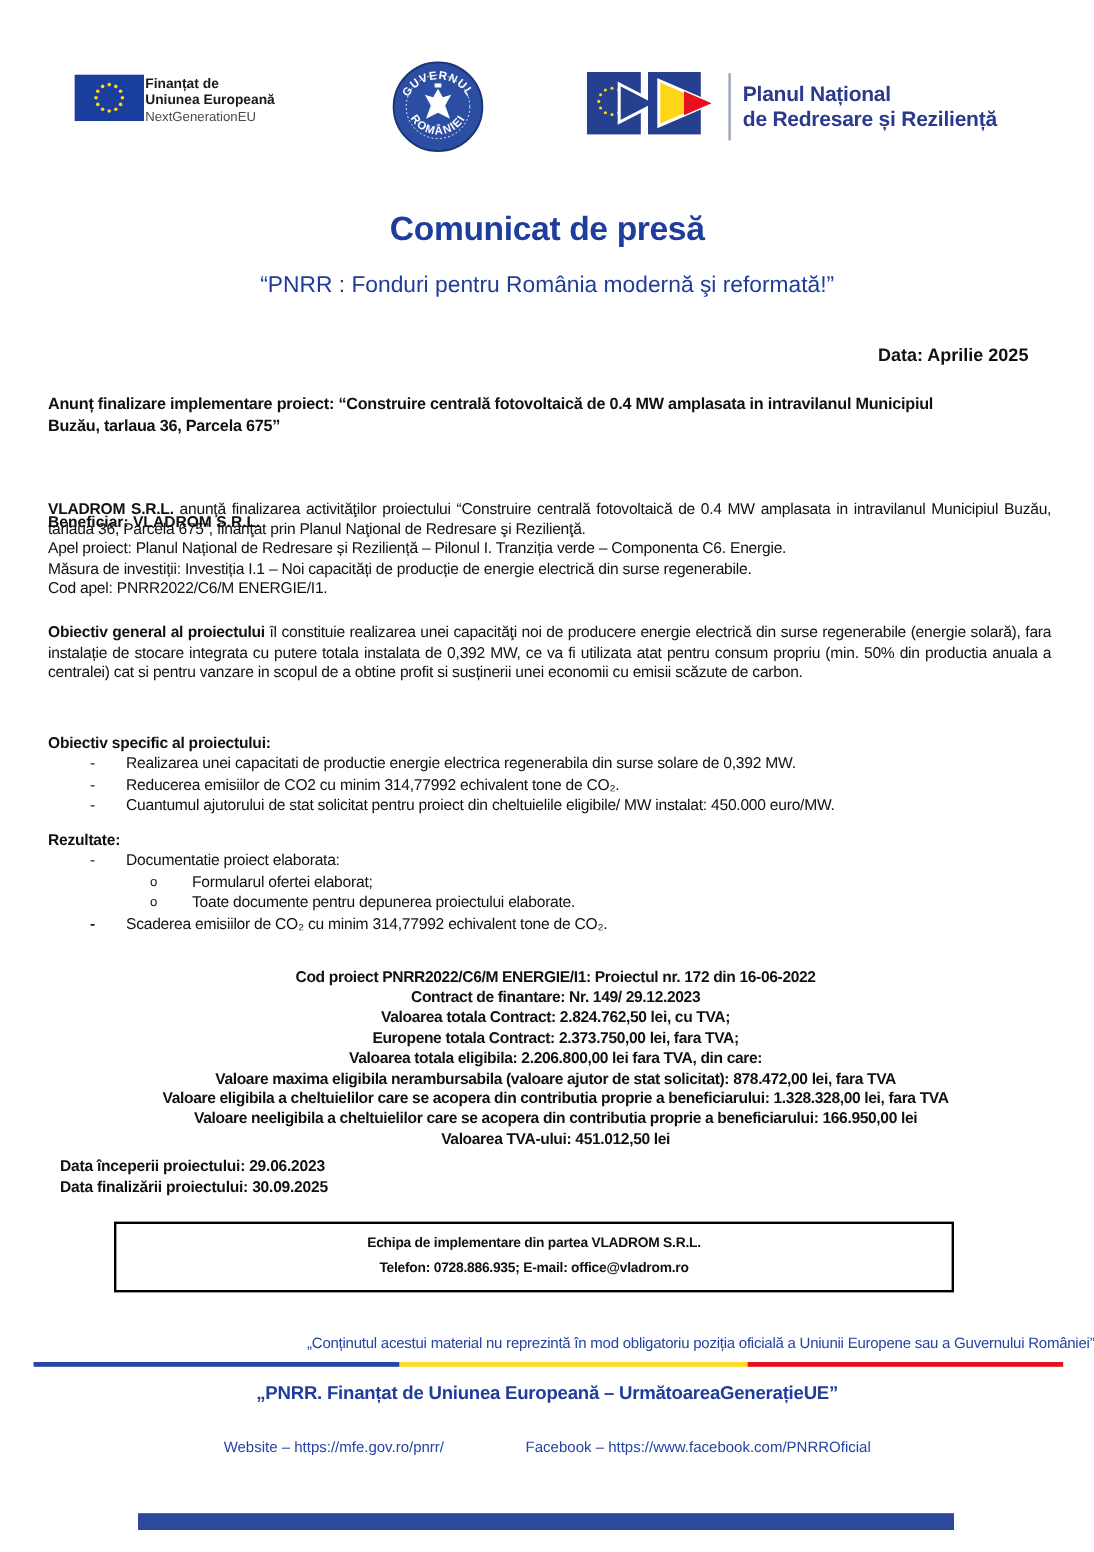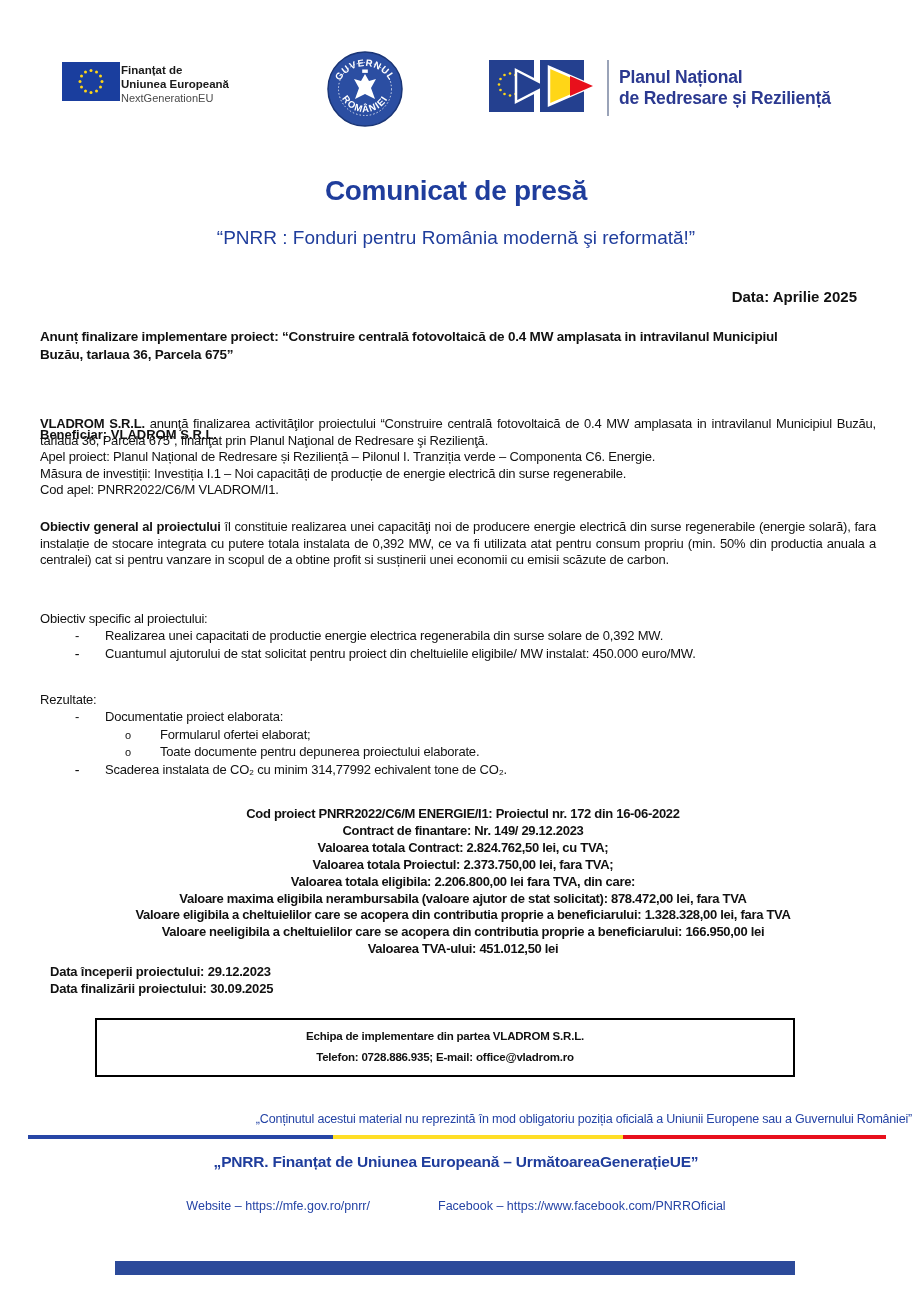--- a/index.html
+++ b/index.html
@@ -31,21 +31,21 @@
   
   .txt { font-size:13px; line-height:16.5px; letter-spacing:-0.2px; }
   .announcement { position:absolute; top:328px; left:40px; width:778px;
     font-weight:bold; font-size:13.5px; line-height:17.5px; letter-spacing:-0.2px; }
   .beneficiary { position:absolute; top:384px; left:40px; font-weight:bold; font-size:13px;margin-top:43px; }
   .intro { position:absolute; top:416px; left:40px; width:836px; }
   .intro p { text-align:justify; }
   .gen-obj { position:absolute; top:519px; left:40px; width:836px; text-align:justify; }
   .spec-obj { position:absolute; top:610px; left:40px; width:836px; }
   .results { position:absolute; top:691px; left:40px; width:836px; }
-  .sec-heading { font-weight:normal; font-size:13px; line-height:17px; letter-spacing:-0.2px; }
+  .sec-heading { font-weight:bold; font-size:13px; line-height:17px; letter-spacing:-0.2px; }
   .li { position:relative; padding-left:65px; line-height:17.5px; }
   .li .marker { position:absolute; left:35px; }
   .li2 { position:relative; padding-left:120px; line-height:17.5px; }
   .li2 .marker { position:absolute; left:85px; font-size:11px; top:1px; }
 
   .financials { position:absolute; top:806px; left:50px; width:826px;
     font-weight:bold; font-size:13px; line-height:16.9px; letter-spacing:-0.3px;text-align:center; }
   .dates { position:absolute; top:963px; left:50px;
     font-weight:bold; font-size:13px; line-height:17px; letter-spacing:-0.2px; }
 
@@ -157,35 +157,36 @@
 <div class="date-line">Data: Aprilie 2025</div>
 
 <div class="announcement">Anunț finalizare implementare proiect: “Construire centrală fotovoltaică de 0.4 MW amplasata in intravilanul Municipiul Buzău, tarlaua 36, Parcela 675”</div>
 
 <div class="beneficiary">Beneficiar: VLADROM S.R.L.</div>
 
 <div class="intro txt">
   <p><b>VLADROM S.R.L.</b><span> anunţă finalizarea activităţilor proiectului “Construire centrală fotovoltaică de 0.4 MW amplasata in intravilanul Municipiul Buzău, tarlaua 36, Parcela 675”, finanţat prin Planul Naţional de Redresare şi Rezilienţă.</span></p>
   <div>Apel proiect: Planul Național de Redresare și Reziliență – Pilonul I. Tranziția verde – Componenta C6. Energie.</div>
   <div>Măsura de investiții: Investiția I.1 – Noi capacități de producție de energie electrică din surse regenerabile.</div>
-  <div>Cod apel: PNRR2022/C6/M VLADROM/I1.</div>
+  <div>Cod apel: PNRR2022/C6/M ENERGIE/I1.</div>
 </div>
 
 <div class="gen-obj txt">
   <b>Obiectiv general al proiectului</b><span> îl constituie realizarea unei capacităţi noi de producere energie electrică din surse regenerabile (energie solară), fara instalație de stocare integrata cu putere totala instalata de 0,392 MW, ce va fi utilizata atat pentru consum propriu (min. 50% din productia anuala a centralei) cat si pentru vanzare in scopul de a obtine profit si susținerii unei economii cu emisii scăzute de carbon.</span>
 </div>
 
 <div class="spec-obj txt">
   <div class="sec-heading">Obiectiv specific al proiectului:</div>
   <div class="li">
     <span class="marker">-</span>
     <span>Realizarea unei capacitati de productie energie electrica regenerabila din surse solare de 0,392 MW.</span>
   </div>
   <div class="li">
     <span class="marker">-</span>
+    <span>Reducerea emisiilor de CO2 cu minim 314,77992 echivalent tone de CO₂.</span>
   </div>
   <div class="li">
     <span class="marker">-</span>
     <span>Cuantumul ajutorului de stat solicitat pentru proiect din cheltuielile eligibile/ MW instalat: 450.000 euro/MW.</span>
   </div>
 </div>
 
 <div class="results txt">
   <div class="sec-heading">Rezultate:</div>
   <div class="li">
@@ -198,38 +199,38 @@
   </div>
   <div class="li2">
     <span class="marker">o</span>
     <span>Toate documente pentru depunerea proiectului elaborate.</span>
   </div>
   <div class="li">
     <span class="marker">-</span>
   </div>
   <div class="li">
     <span class="marker">-</span>
-    <span>Scaderea instalata de CO₂ cu minim 314,77992 echivalent tone de CO₂.</span>
+    <span>Scaderea emisiilor de CO₂ cu minim 314,77992 echivalent tone de CO₂.</span>
   </div>
 </div>
 
 <div class="financials">
   <div>Cod proiect PNRR2022/C6/M ENERGIE/I1: Proiectul nr. 172 din 16-06-2022</div>
   <div>Contract de finantare: Nr. 149/ 29.12.2023</div>
   <div>Valoarea totala Contract: 2.824.762,50 lei, cu TVA;</div>
-  <div>Valoarea totala Proiectul: 2.373.750,00 lei, fara TVA;</div>
+  <div>Europene totala Contract: 2.373.750,00 lei, fara TVA;</div>
   <div>Valoarea totala eligibila: 2.206.800,00 lei fara TVA, din care:</div>
   <div>Valoare maxima eligibila nerambursabila (valoare ajutor de stat solicitat): 878.472,00 lei, fara TVA</div>
   <div>Valoare eligibila a cheltuielilor care se acopera din contributia proprie a beneficiarului: 1.328.328,00 lei, fara TVA</div>
   <div>Valoare neeligibila a cheltuielilor care se acopera din contributia proprie a beneficiarului: 166.950,00 lei</div>
   <div>Valoarea TVA-ului: 451.012,50 lei</div>
 </div>
 
 <div class="dates">
-  <div>Data începerii proiectului: 29.12.2023</div>
+  <div>Data începerii proiectului: 29.06.2023</div>
   <div>Data finalizării proiectului: 30.09.2025</div>
 </div>
 
 <div class="contact-box">
   <div>Echipa de implementare din partea VLADROM S.R.L.</div>
   <div>Telefon: 0728.886.935; E-mail: office@vladrom.ro</div>
 </div>
 
 <div class="disclaimer">„Conținutul acestui material nu reprezintă în mod obligatoriu poziția oficială a Uniunii Europene sau a Guvernului României”</div>
 

